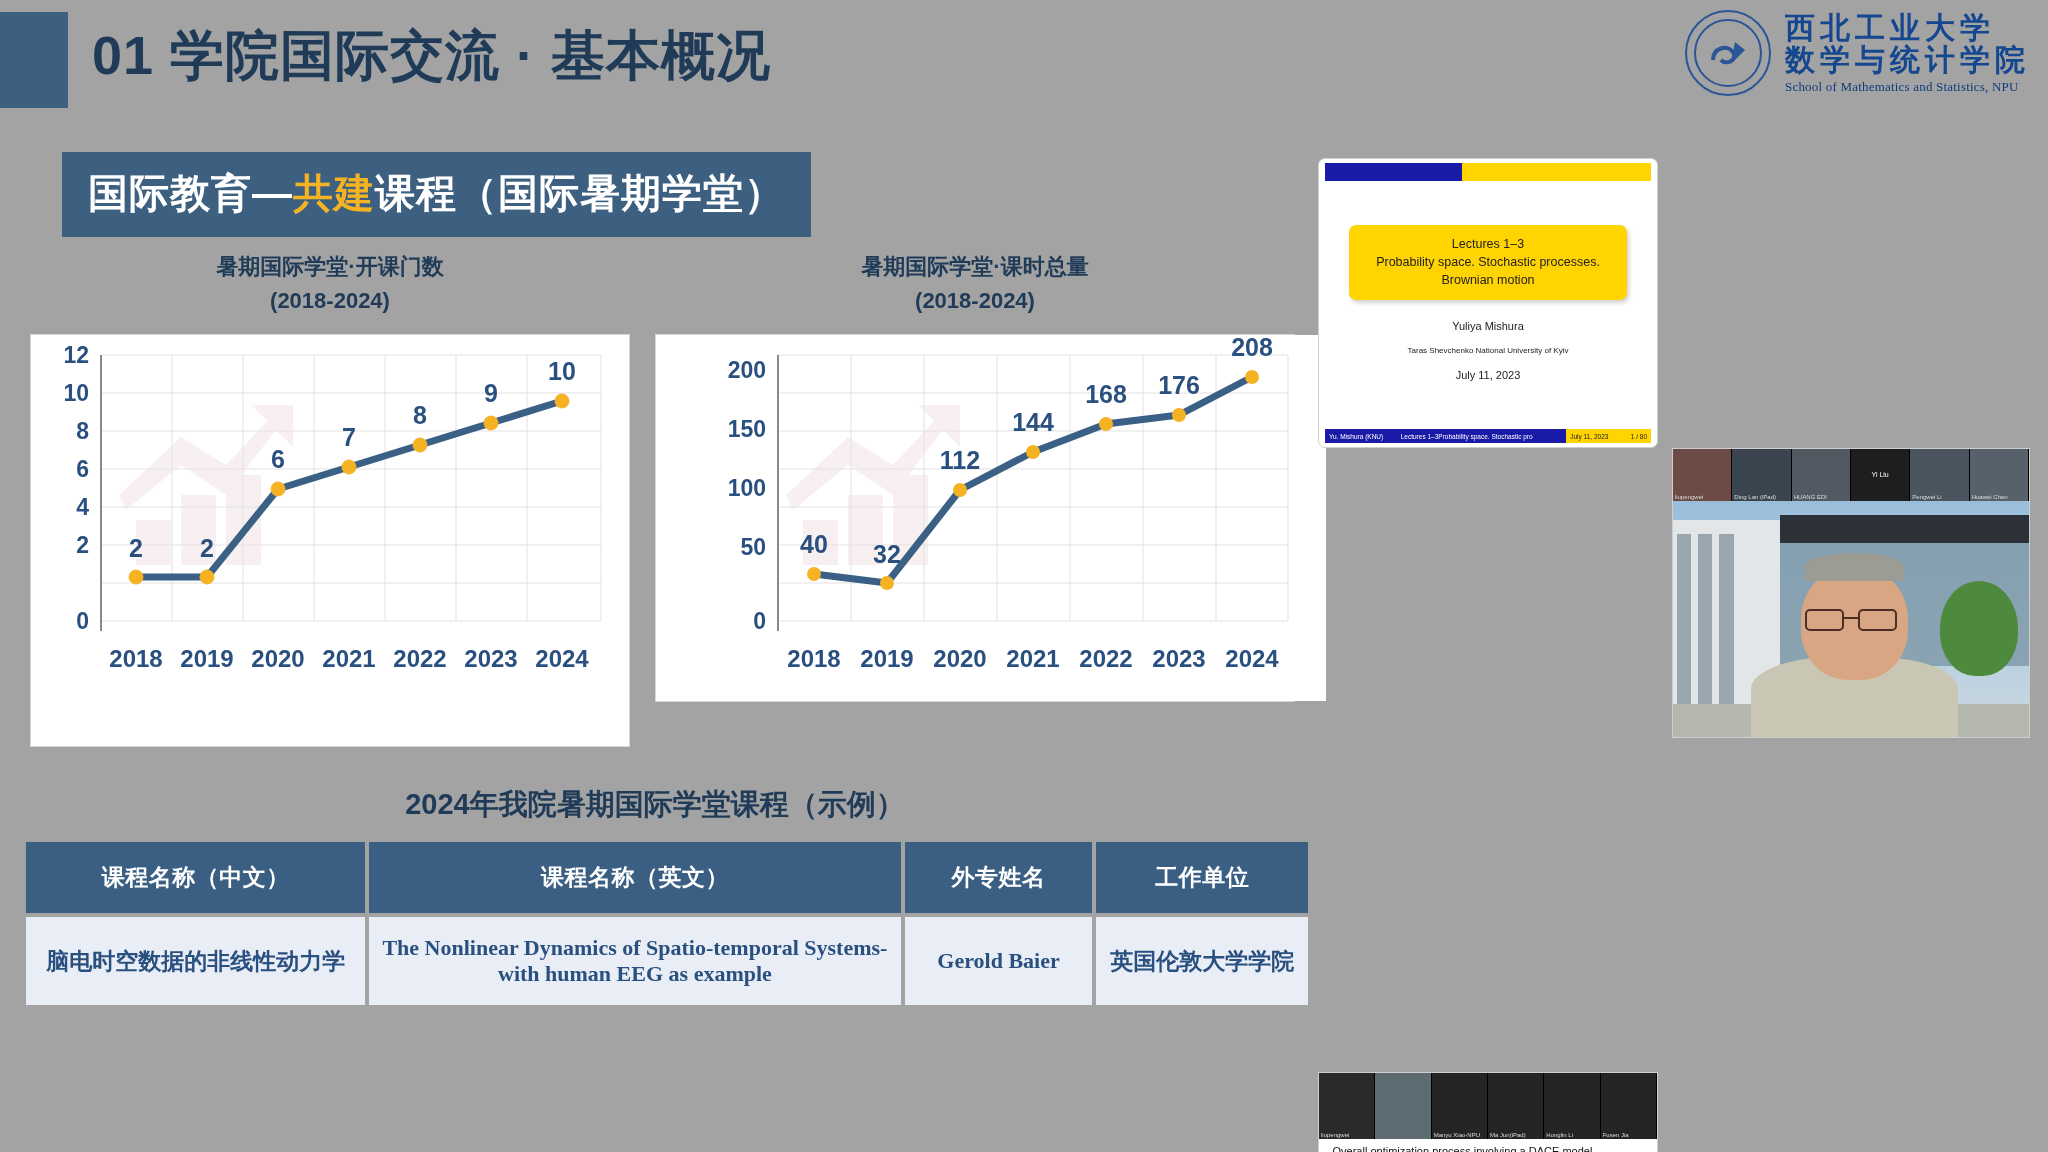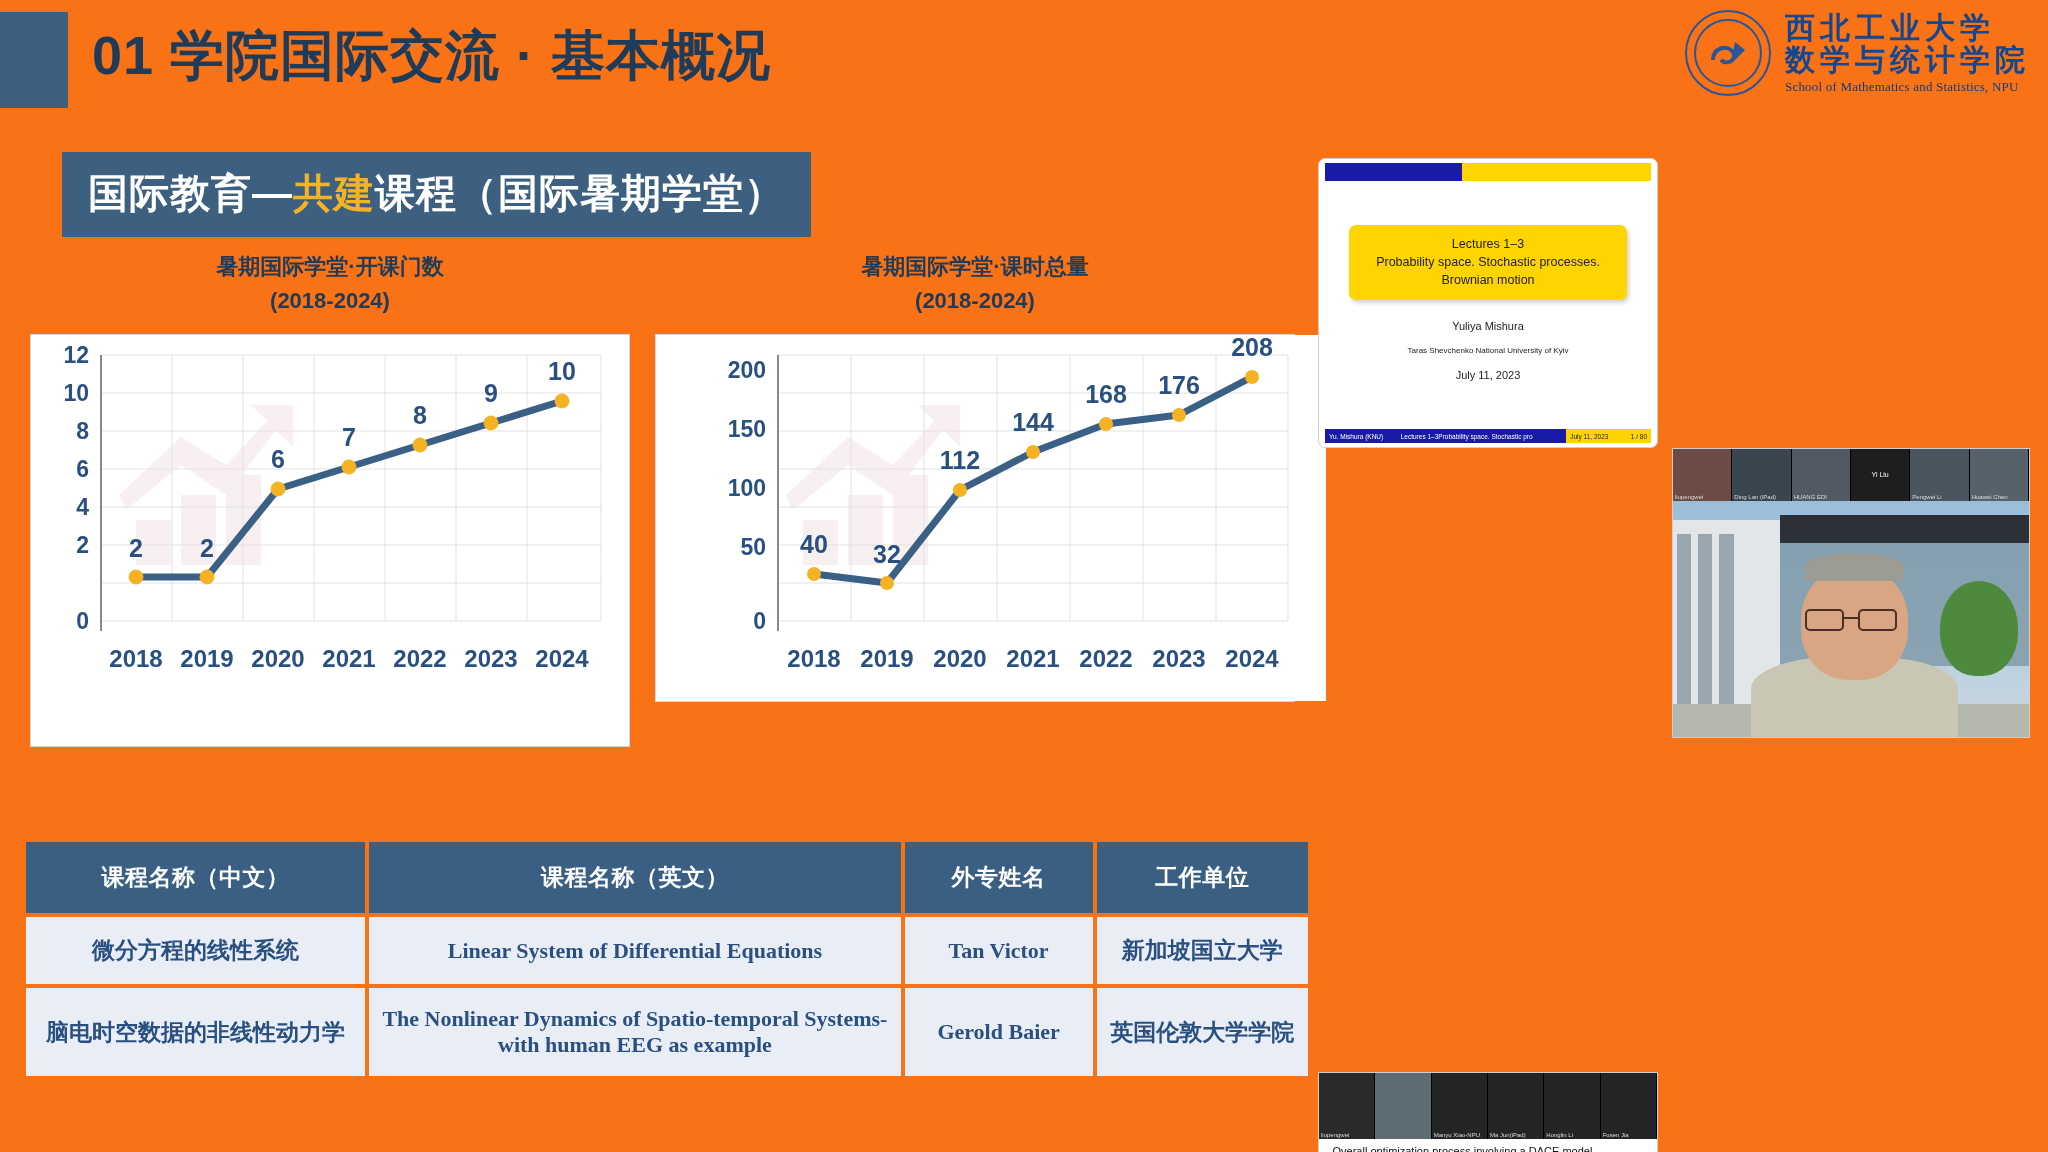--- a/index.html
+++ b/index.html
@@ -2,21 +2,21 @@
 <html><head>
 <meta charset="utf-8">
 <style>
   * { box-sizing: border-box; margin: 0; padding: 0; }
   html, body {
     width: 2048px; height: 1152px;
     background: #ffffff;
     font-family: "Liberation Sans", "DejaVu Sans", sans-serif;
     overflow: hidden;
   }
-  .slide { position: relative; width: 2048px; height: 1152px; background:#f97316; }
+  .slide { position: relative; width: 2048px; height: 1152px; background:#a3a3a3; }
 
   
   .title-bar-accent {
     position: absolute; left: 0; top: 12px;
     width: 68px; height: 96px; background: #3d5f80;
   }
   .slide-title {
     position: absolute; left: 92px; top: 20px;
     font-size: 54px; font-weight: 800; color: #1f3b57;
     letter-spacing: 1px; white-space: nowrap;
@@ -304,37 +304,32 @@
           <text x="272" y="332">2020</text>
           <text x="345" y="332">2021</text>
           <text x="418" y="332">2022</text>
           <text x="491" y="332">2023</text>
           <text x="564" y="332">2024</text>
         </g>
       </svg>
     </div>
   </div>
 
+  <div class="table-title" style="width:1310px;">2024年我院暑期国际学堂课程（示例）</div>
 
   <table class="course-table">
     <thead>
       <tr>
         <th class="col-cn">课程名称（中文）</th>
         <th class="col-en">课程名称（英文）</th>
         <th class="col-nm">外专姓名</th>
         <th class="col-org">工作单位</th>
       </tr>
     </thead>
     <tbody>
-      <tr>
-        <td class="cn">微分方程的线性系统</td>
-        <td>Linear System of Differential Equations</td>
-        <td>Tan Victor</td>
-        <td class="cn">新加坡国立大学</td>
-      </tr>
       <tr>
         <td class="cn">脑电时空数据的非线性动力学</td>
         <td>The Nonlinear Dynamics of Spatio-temporal Systems-with human EEG as example</td>
         <td>Gerold Baier</td>
         <td class="cn">英国伦敦大学学院</td>
       </tr>
     </tbody>
   </table>
 
   <div class="media media-border beamer" style="left:1318px; top:158px; width:340px; height:290px;border-radius:7px;">

